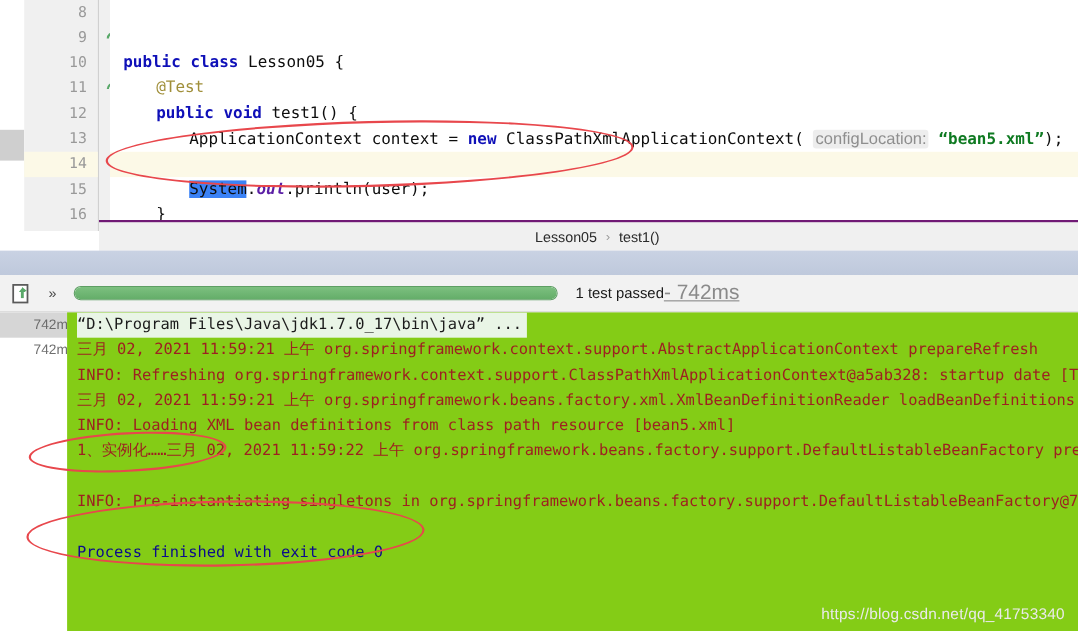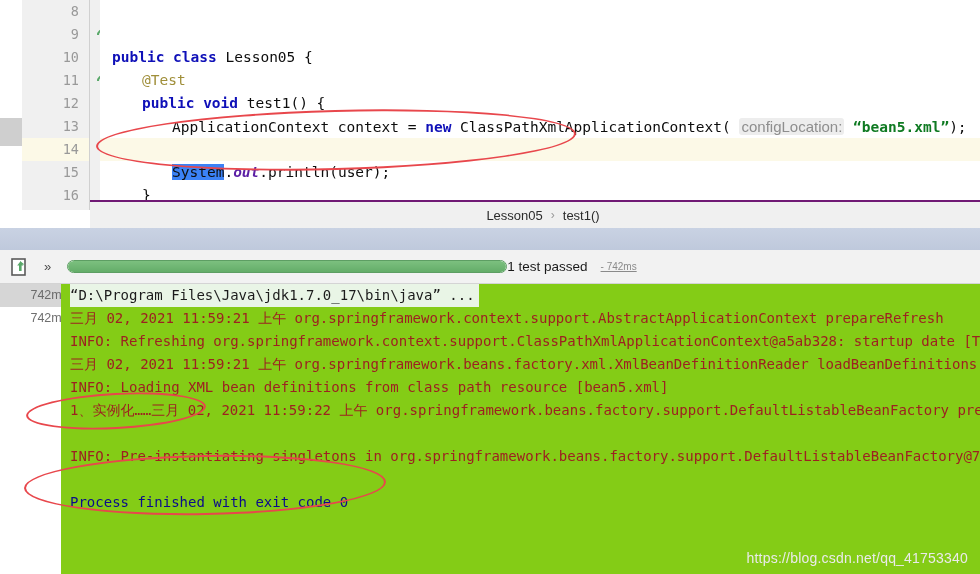--- a/index.html
+++ b/index.html
@@ -138,28 +138,28 @@
     border-radius: 7px;
     background: #e7f3e8;
     overflow: hidden;
   }
   .progress-bar {
     height: 100%;
     background: linear-gradient(#7cc07f, #64ad69);
     border-radius: 7px;
   }
   .test-status {
+    margin-left: 16px;
+    font-family: "Liberation Sans", sans-serif;
+    font-size: 13.5px; color: #1a1a1a;
+  }
+  .test-time {
     margin-left: 0;
     font-family: "Liberation Sans", sans-serif;
-    font-size: 13.5px; color: #1a1a1a;
-  }
-  .test-time {
-    margin-left: 13px;
-    font-family: "Liberation Sans", sans-serif;
-    font-size: 10px; color: #8a8a8a; text-decoration: underline;
+    font-size: 19px; color: #8a8a8a; text-decoration: underline;
   }
 
   
   .timings {
     position: absolute; left: 0; top: 34px; width: 76px; bottom: 0;
     background: #ffffff;
     border-right: 1px solid #cfcfcf;
   }
   .timing-row {
     height: 23px; line-height: 23px;

